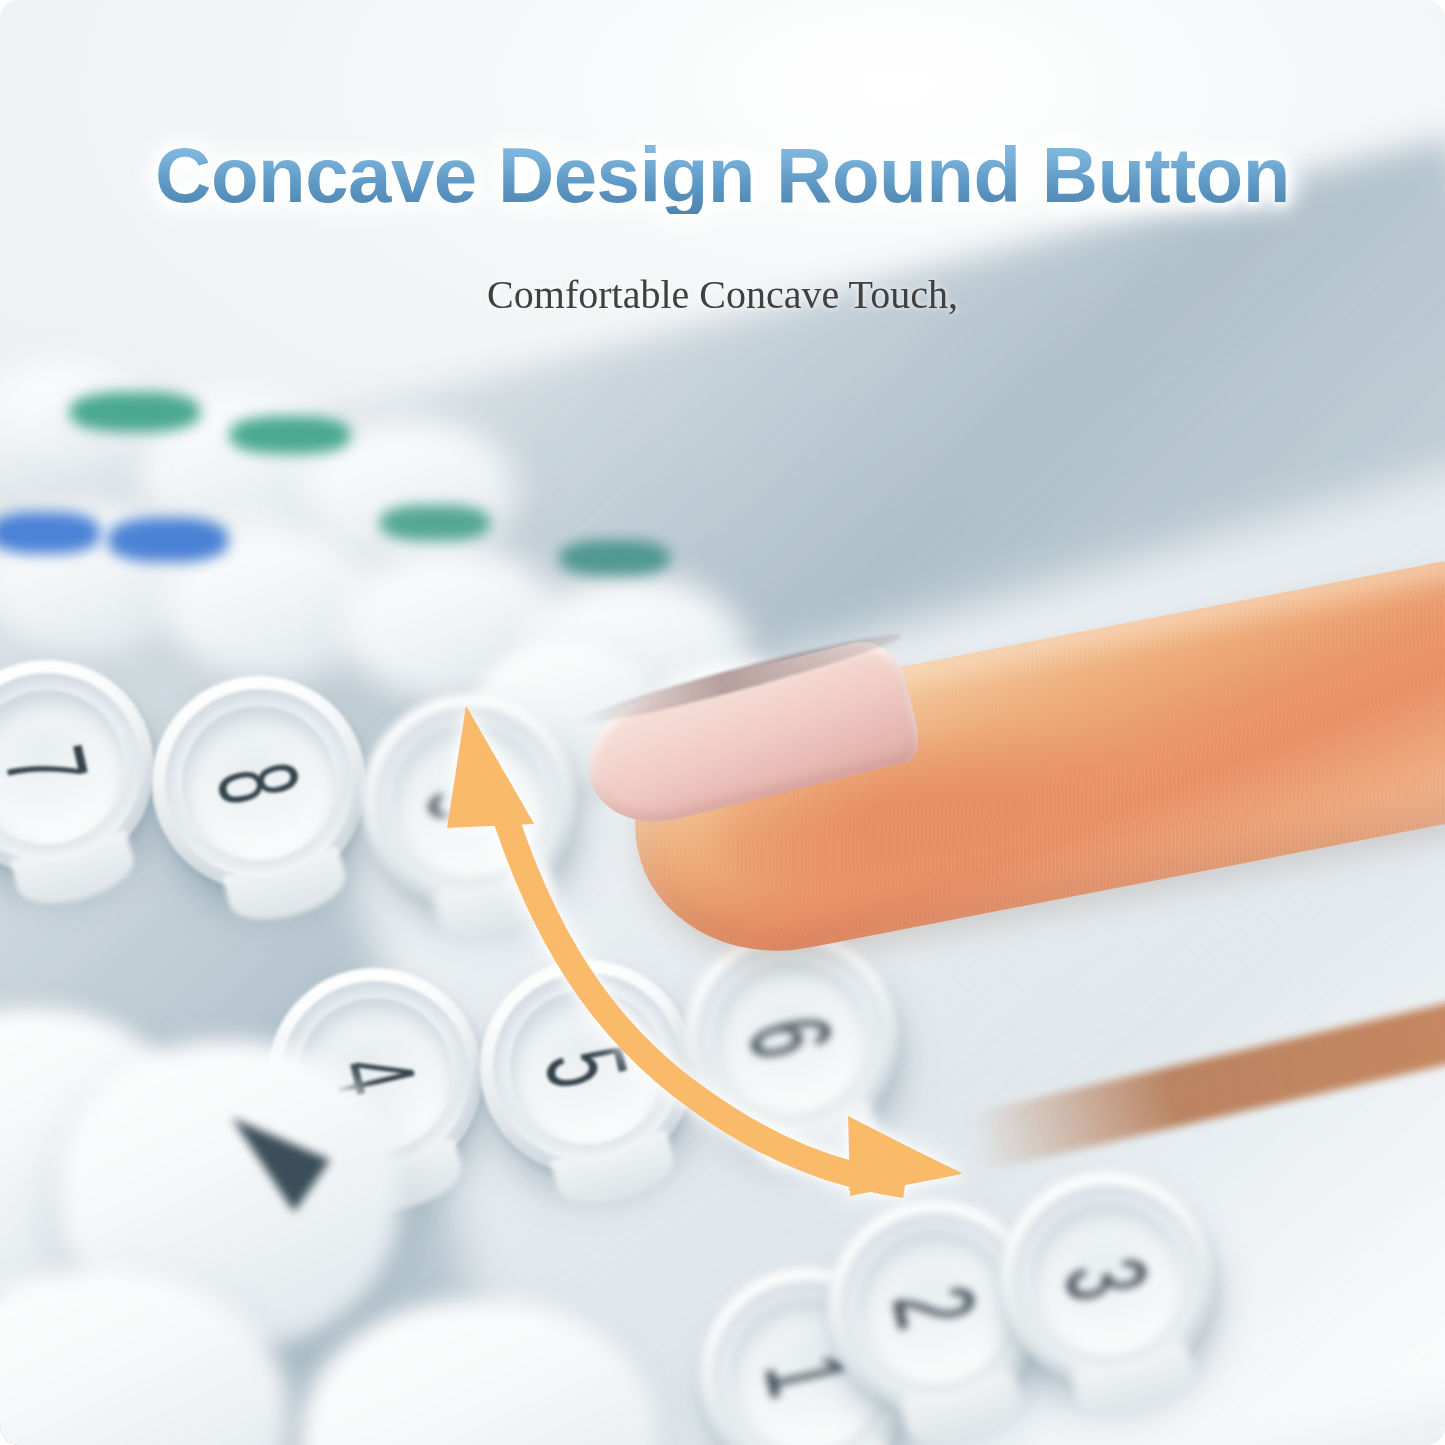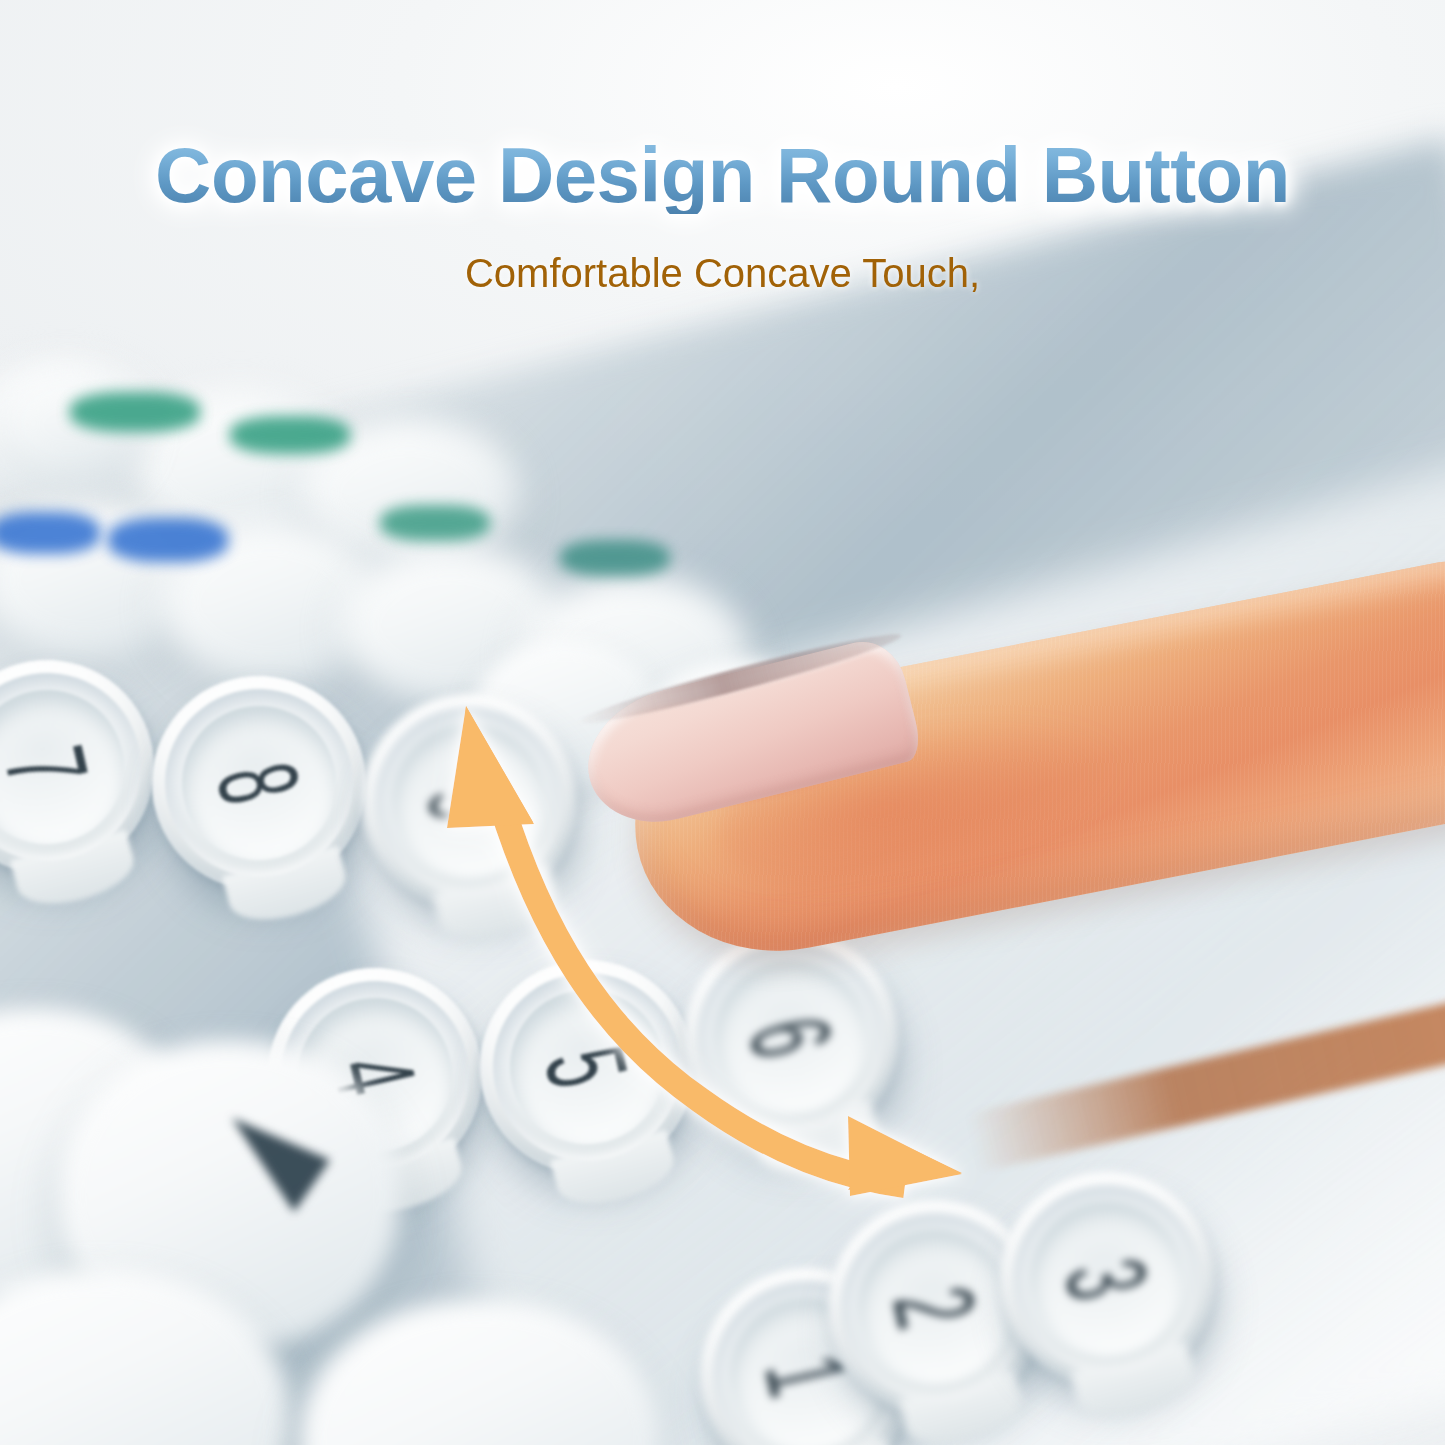--- a/index.html
+++ b/index.html
@@ -7,20 +7,21 @@
     padding: 0;
     background: #ffffff;
   }
   #stage {
     position: relative;
     width: 1445px;
     height: 1445px;
     overflow: hidden;
     background: #eef1f3;
     font-family: "Liberation Sans", sans-serif;
+    border-radius: 19px;
   }
 
   
   .photo {
     position: absolute;
     inset: 0;
     overflow: hidden;
   }
   
   .backdrop {
@@ -290,27 +291,27 @@
     background-clip: text;
     color: transparent;
     -webkit-text-fill-color: transparent;
     filter: drop-shadow(0 0 7px #ffffff) drop-shadow(0 0 14px #ffffff) drop-shadow(0 2px 2px rgba(255,255,255,0.9));
     white-space: nowrap;
   }
   .subtitle {
     position: absolute;
     left: 0;
     right: 0;
-    top: 248px;
+    top: 270px;
     text-align: center;
-    font-family: Liberation Sans, sans-serif;
+    font-family: Liberation Serif, serif;
     font-weight: 400;
     font-size: 40px;
     line-height: 50px;
-    color: #a16207;
+    color: #404040;
     text-shadow: 0 0 6px rgba(255,255,255,0.95);
   }
   .subtitle .l2 { display: block; }
 </style>
 </head>
 <body>
 
 <div id="stage">
 
   <div class="photo">

